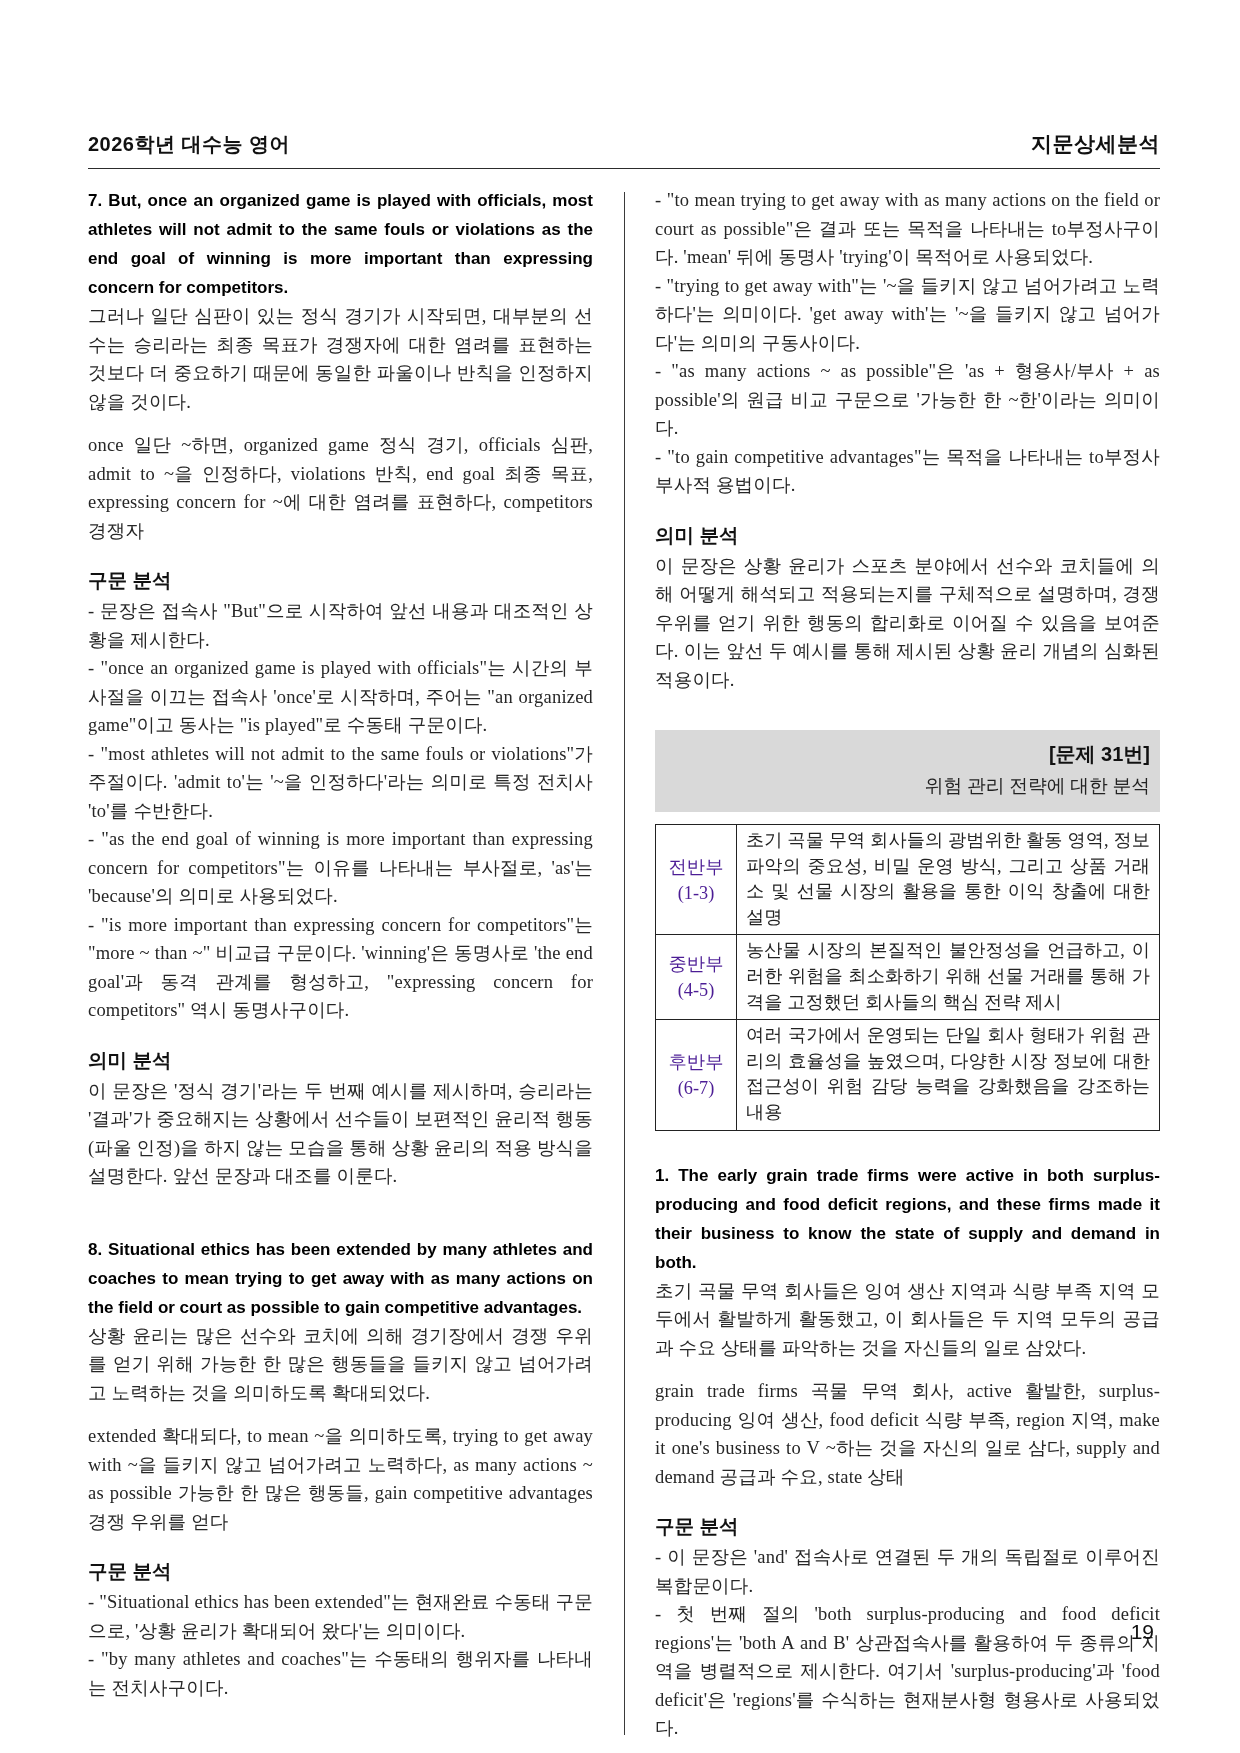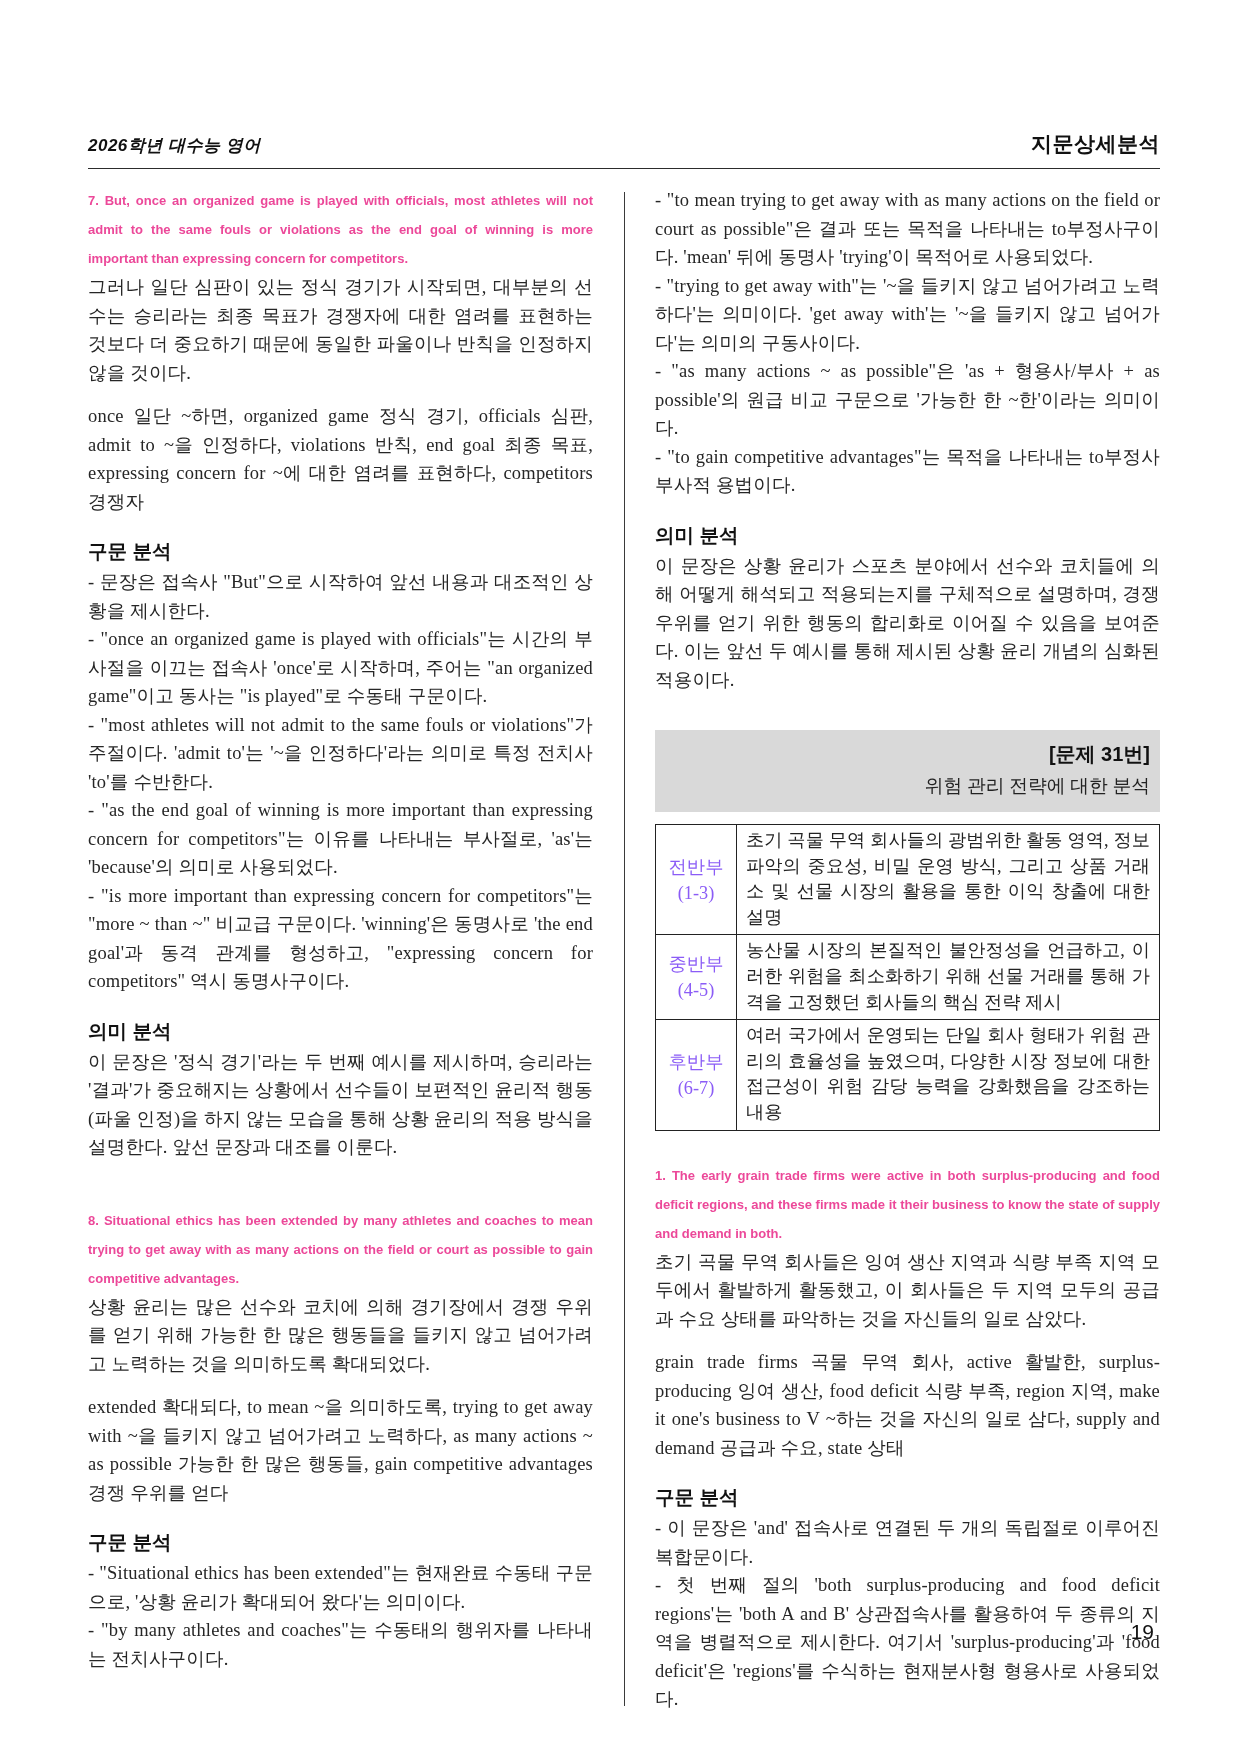--- a/index.html
+++ b/index.html
@@ -12,21 +12,21 @@
     font-family:"Liberation Serif","DejaVu Serif",serif;
     overflow:hidden;
     box-sizing:border-box;
     padding:130px 80px 0 88px;
   }
   .header{
     display:flex;justify-content:space-between;align-items:baseline;
     font-family:"Liberation Sans","DejaVu Sans",sans-serif;
     font-weight:bold;color:#111;
   }
-  .header .h-left{font-size:17px;letter-spacing:0.5px;font-style:italic;}
+  .header .h-left{font-size:20px;letter-spacing:0.5px;}
   .header .h-right{font-size:21px;letter-spacing:0.5px;}
   .header-rule{border-top:1.4px solid #2c2c2c;margin-top:10px;}
   .columns{
     position:relative;
     display:grid;
     grid-template-columns:1fr 1fr;
     column-gap:62px;
     margin-top:17px;
   }
   .columns::before{
@@ -35,22 +35,22 @@
     background:#3a3a3a;
   }
   .col{min-width:0;}
   p{margin:0;}
   .body{
     font-size:18.5px;line-height:28.5px;letter-spacing:0.2px;
     text-align:justify;color:#262626;
   }
   .bold-en{
     font-family:"Liberation Sans","DejaVu Sans",sans-serif;
-    font-weight:bold;font-size:13px;line-height:29px;
-    text-align:justify;color:#ec4899;
+    font-weight:bold;font-size:17px;line-height:29px;
+    text-align:justify;color:#000000;
   }
   .mt{margin-top:15px;}
   .mt-lg{margin-top:44px;}
   h3.sec{
     font-family:"Liberation Sans","DejaVu Sans",sans-serif;
     font-weight:bold;font-size:19.5px;line-height:29px;
     margin:21px 0 2px 0;color:#111;
   }
   .qbox{
     background:#d9d9d9;
@@ -66,21 +66,21 @@
   table.analysis{
     width:100%;border-collapse:collapse;
     border:1.6px solid #222;
   }
   table.analysis td{
     border:1.2px solid #222;
     vertical-align:middle;
   }
   td.lbl{
     width:76px;text-align:center;
-    font-size:18.3px;line-height:26px;color:#8b5cf6;
+    font-size:18.3px;line-height:26px;color:#4c1d95;
     padding:2px 2px;
   }
   td.cell{
     font-size:18.2px;line-height:25.6px;letter-spacing:0.1px;
     text-align:justify;color:#222;
     padding:3px 9px 4px 9px;
     margin-top:16px;
   }
   .page-number{
     position:absolute;top:1620px;right:86px;

